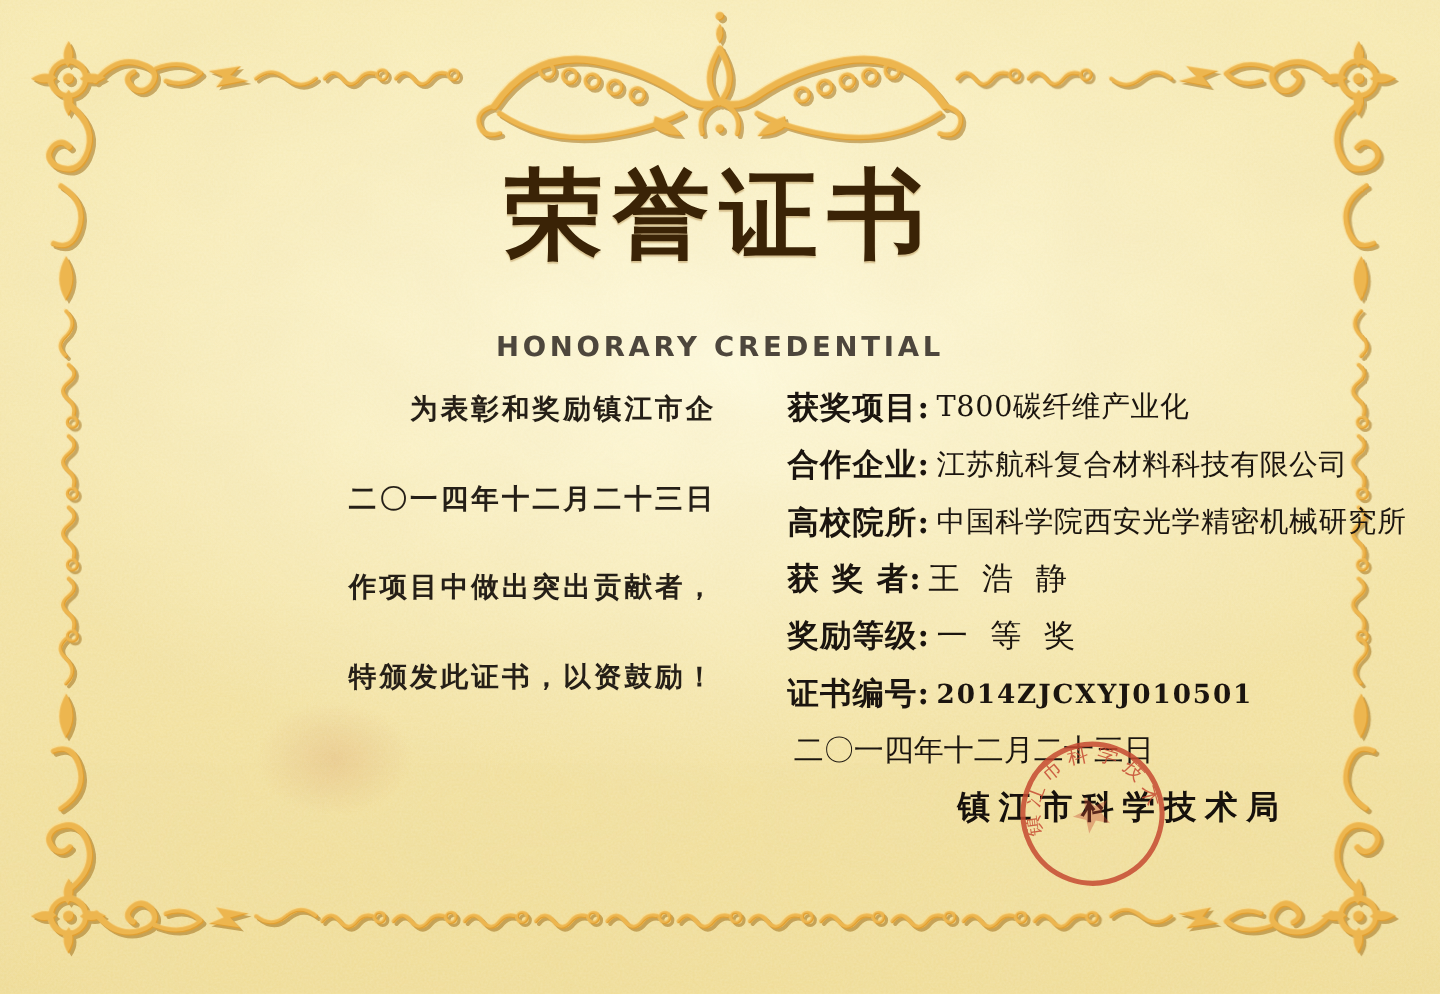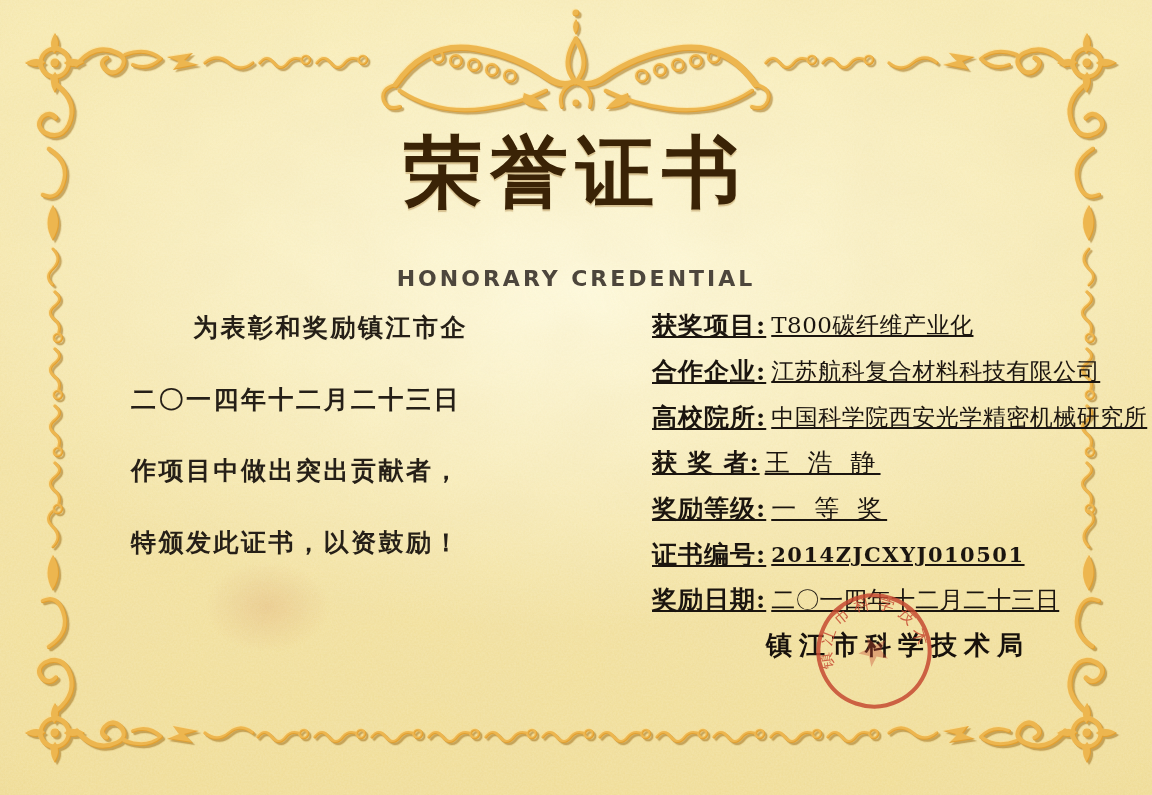--- a/index.html
+++ b/index.html
@@ -22,29 +22,29 @@
     text-shadow:0 2px 1px rgba(150,100,30,.35);
     white-space:nowrap;
   }
   .subtitle{
     position:absolute;left:0;top:222px;width:1152px;text-align:center;
     font-family:"DejaVu Sans",sans-serif;font-weight:600;font-size:22px;
     letter-spacing:3px;color:#4d463c;white-space:nowrap;margin-top:44px;
   }
   .citation{
     position:absolute;left:131px;top:292px;width:442px;
-    font-family:"DejaVu Serif",serif;font-size:25px;line-height:71.5px;
-    letter-spacing:2.5px;color:#251f17;font-weight:600;
+    font-family:"DejaVu Serif",serif;font-size:22px;line-height:71.5px;
+    letter-spacing:2.5px;color:#251f17;font-weight:600;text-align:right;
   }
   .citation .cline{white-space:nowrap;}
   .citation .cline:first-child{text-indent:62px;}
 
   .fields{
-    position:absolute;left:652px;top:303px;width:440px;
-    font-family:"DejaVu Serif",serif;color:#1b150f;text-decoration:underline;
+    position:absolute;left:630px;top:303px;width:440px;
+    font-family:"DejaVu Serif",serif;color:#1b150f;
   }
   .field-row{height:45.7px;display:flex;align-items:center;white-space:nowrap;}
   .field-label{font-size:25px;letter-spacing:1px;font-weight:600;white-space:pre;}
   .field-value{font-size:23px;margin-left:5px;letter-spacing:.5px;white-space:pre;}
   .field-row:nth-child(4) .field-value,
   .field-row:nth-child(5) .field-value{font-size:25px;letter-spacing:5px;}
   .field-row:nth-child(6) .field-value{font-size:21px;font-weight:700;letter-spacing:1.5px;}
   .field-row:nth-child(7) .field-value{font-size:24px;letter-spacing:0;}
 
   .issuer{
@@ -209,21 +209,20 @@
     </div>
     <div class="field-row">
       <span class="field-label">奖励等级:</span>
       <span class="field-value">一 等 奖</span>
     </div>
     <div class="field-row">
       <span class="field-label">证书编号:</span>
       <span class="field-value">2014ZJCXYJ010501</span>
     </div>
     <div class="field-row">
-      <span class="field-label">奖励日期:</span>
       <span class="field-value">二〇一四年十二月二十三日</span>
     </div>
   </div>
 
   <div class="issuer">镇江市科学技术局</div>
 
   <div class="smudge"></div>
 
   <svg class="seal" viewBox="-105 -105 210 210" xmlns="http://www.w3.org/2000/svg">
     <g transform="rotate(-26)">

